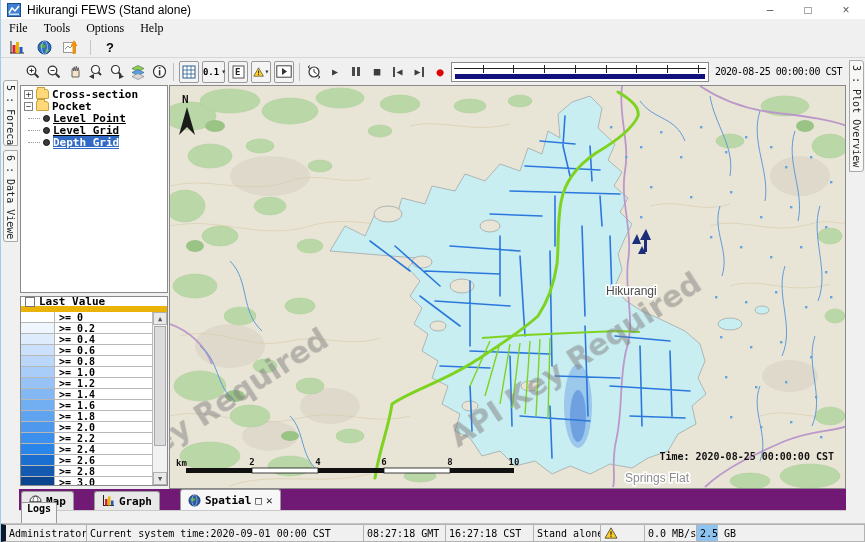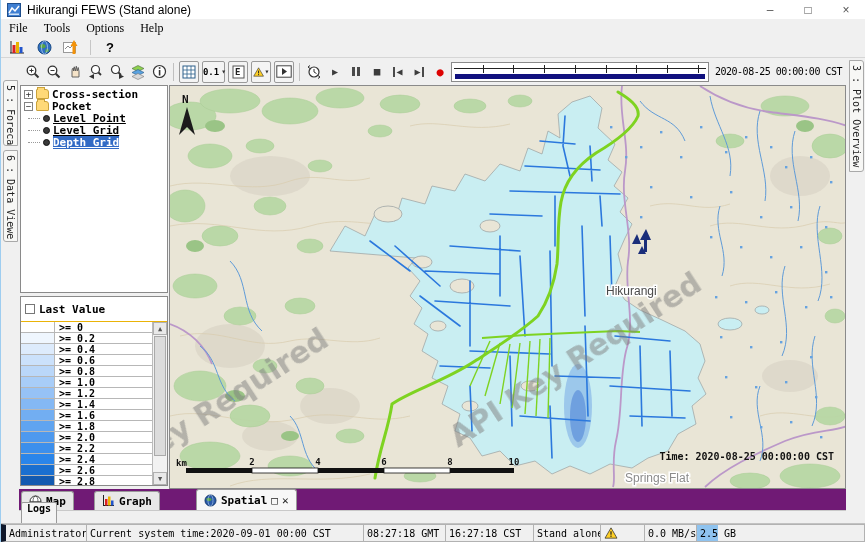--- a/index.html
+++ b/index.html
@@ -73,22 +73,22 @@
   .folder:before{content:"";position:absolute;left:0;top:-3px;width:6px;height:2px;background:#ffd978;
     border:1px solid #caa23c;border-bottom:none;}
   .conn{width:12px;height:1px;border-top:1px dotted #9a9a9a;margin-left:4px;flex:0 0 auto;}
   .bullet{width:7px;height:7px;border-radius:50%;background:#3a3a3a;border:1px solid #111;flex:0 0 auto;}
   .tlabel{font-weight:bold;font-size:11px;}
   .tlabel.u{text-decoration:underline;}
   .tree-row.sel .tlabel{background:#316ac5;color:#fff;}
 
   .legend-box{height:190px;margin-top:3px;background:#fff;border:1px solid #8a8a8a;
     display:flex;flex-direction:column;overflow:hidden;}
-  .legend-head{height:25px;display:flex;align-items:center;gap:4px;padding-left:4px;
-    border-bottom:1px solid #eab308;flex:0 0 auto;}
+  .legend-head{height:15px;display:flex;align-items:center;gap:4px;padding-left:4px;
+    border-bottom:6px solid #eab308;flex:0 0 auto;}
   .checkbox{width:10px;height:10px;border:1px solid #777;background:#fff;flex:0 0 auto;}
   .legend-title{font-weight:bold;font-size:11px;}
   .legend-body{display:flex;flex:1 1 auto;min-height:0;}
   .legend-list{flex:1 1 auto;overflow:hidden;border-right:1px solid #bbb;}
   .leg-row{display:flex;height:11px;border-bottom:1px solid #b7b7b7;}
   .leg-swatch{width:34px;flex:0 0 auto;border-right:1px solid #b7b7b7;}
   .leg-label{flex:1;font-size:10px;font-weight:bold;padding-left:4px;line-height:11px;background:#fff;}
   .vscroll{width:14px;flex:0 0 auto;background:#f2f2f2;display:flex;flex-direction:column;}
   .sbtn{height:13px;border:1px solid #b0b0b0;background:#e9e9e9;font-size:7px;color:#555;
     display:flex;align-items:center;justify-content:center;flex:0 0 auto;}
@@ -96,21 +96,21 @@
   .strack{flex:1 1 auto;}
 
   .map-area{width:677px;height:404px;flex:0 0 auto;border:1px solid #8a8a8a;overflow:hidden;background:#e9e5d6;}
 
   
   .bottom-tabs{height:21px;display:flex;align-items:flex-end;gap:20px;padding-left:2px;
     background:#701a75;flex:0 0 auto;}
   .btab{height:19px;display:flex;align-items:center;gap:4px;padding:0 7px;
     border:1px solid #9a9a9a;border-bottom:none;border-radius:3px 3px 0 0;background:#e8e8e8;
     font-weight:bold;font-size:11px;}
-  .btab.active{background:#f7f7f7;height:21px;margin-left:16px;}
+  .btab.active{background:#f7f7f7;height:21px;}
   .btab .mini{font-size:11px;color:#222;font-weight:bold;}
   .logs-row{height:15px;display:flex;align-items:center;padding-left:2px;background:#f0f0f0;
     border-top:1px solid #c9c9c9;flex:0 0 auto;}
   .logs-btn{height:32px;border:1px solid #9a9a9a;border-radius:2px;background:#f4f4f4;
     padding:0 5px;font-size:10px;font-weight:bold;line-height:12px;}
 
   
   .statusbar{height:19px;display:flex;background:#f0f0f0;border-top:1px solid #c2c2c2;flex:0 0 auto;}
   .scell{border:1px solid #b2b2b2;border-left:none;padding:1px 3px;font-size:10px;
     white-space:nowrap;overflow:hidden;display:flex;align-items:center;}

